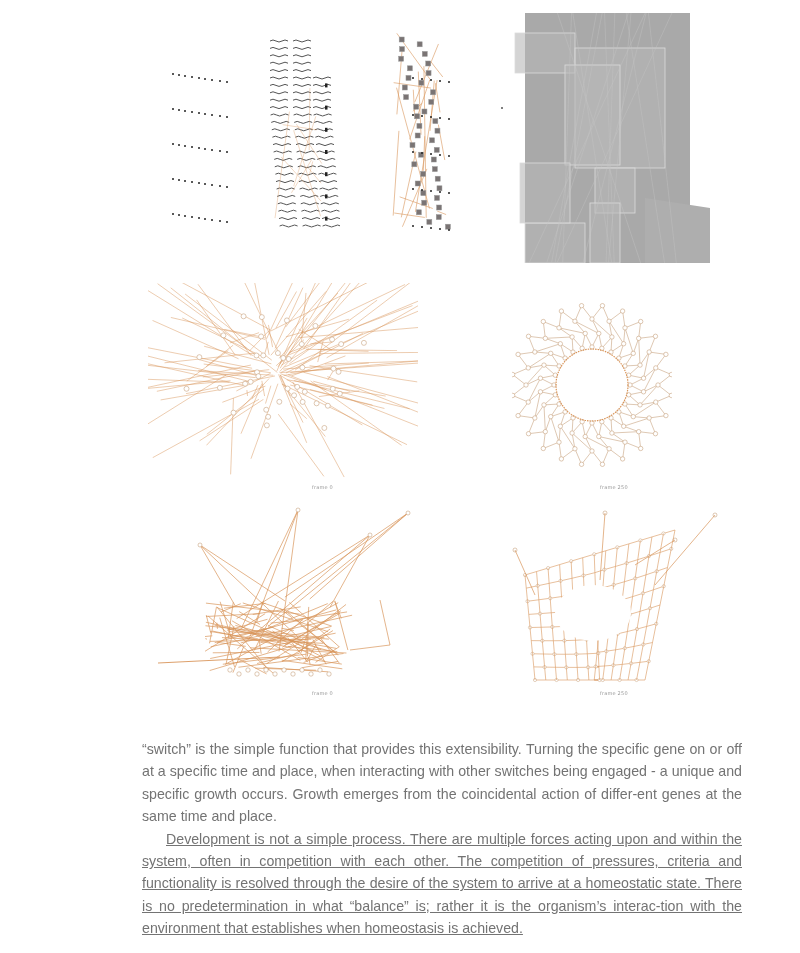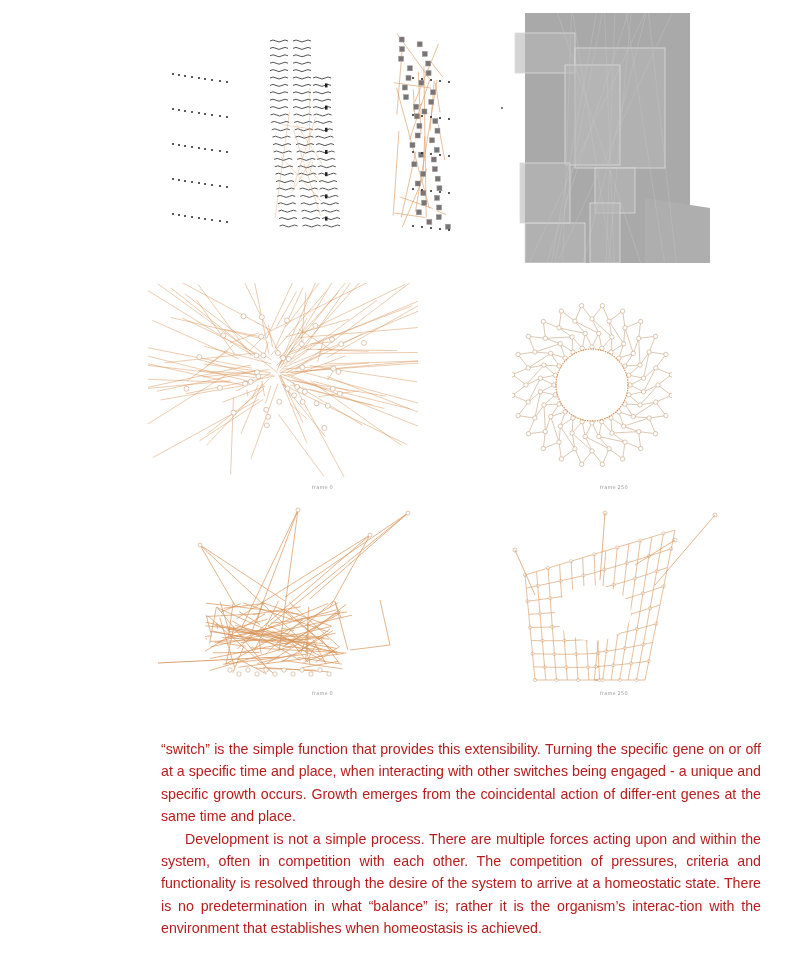--- a/index.html
+++ b/index.html
@@ -1,25 +1,25 @@
 <!DOCTYPE html>
 <html><head>
 <meta charset="utf-8">
 <style>
   html, body { margin: 0; padding: 0; background: #ffffff; }
   body { width: 800px; height: 953px; position: relative; overflow: hidden;
          font-family: "Liberation Sans", sans-serif; color: #3a3a3a; }
   .fig { position: absolute; }
   svg { display: block; }
   .caption { position: absolute; font-family: "DejaVu Sans", sans-serif; font-size: 5px; color: #9a9a9a; letter-spacing: 0.2px; }
-  .body-text { position: absolute; left: 161px; top: 738px; width: 600px;
+  .body-text { position: absolute; left: 142px; top: 738px; width: 600px;
                font-family: "Liberation Sans", sans-serif; font-size: 14.2px;
-               line-height: 22.4px; color: #b91c1c; text-align: justify; }
+               line-height: 22.4px; color: #737373; text-align: justify; }
   .body-text p { margin: 0; }
-  .body-text p.indent { text-indent: 24px; }
+  .body-text p.indent { text-indent: 24px; text-decoration: underline; }
 </style>
 </head>
 <body>
 
 <div class="fig" style="left:165px;top:65px;width:70px;height:170px;">
   <svg id="svg-dots" width="70" height="170">
       <circle cx="8" cy="9" r="1" fill="#222222"></circle>
       <circle cx="14" cy="10" r="1" fill="#222222"></circle>
       <circle cx="20" cy="11" r="1" fill="#222222"></circle>
       <circle cx="27" cy="12" r="1" fill="#222222"></circle>

